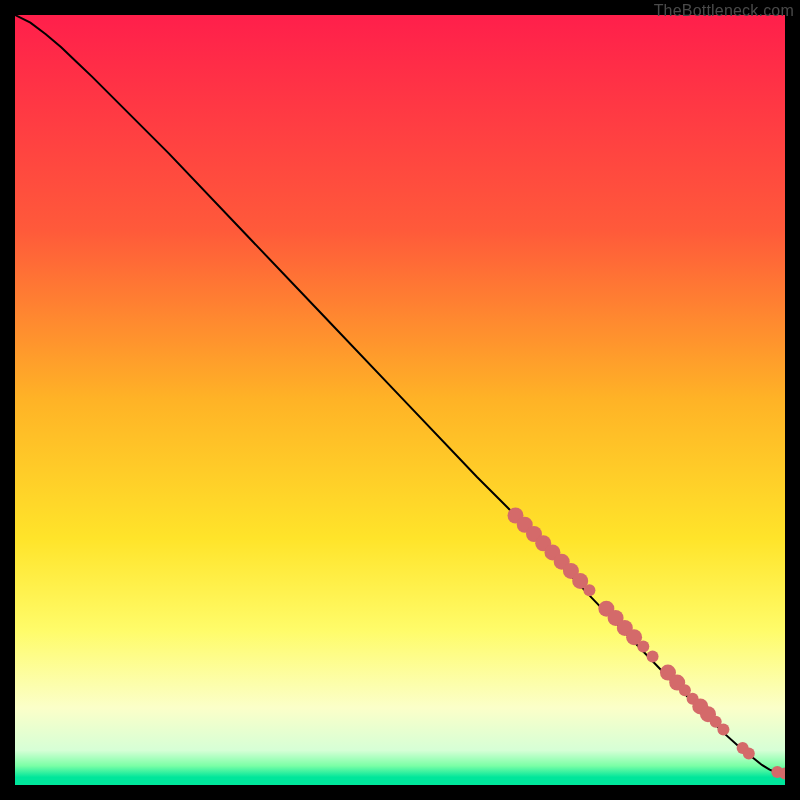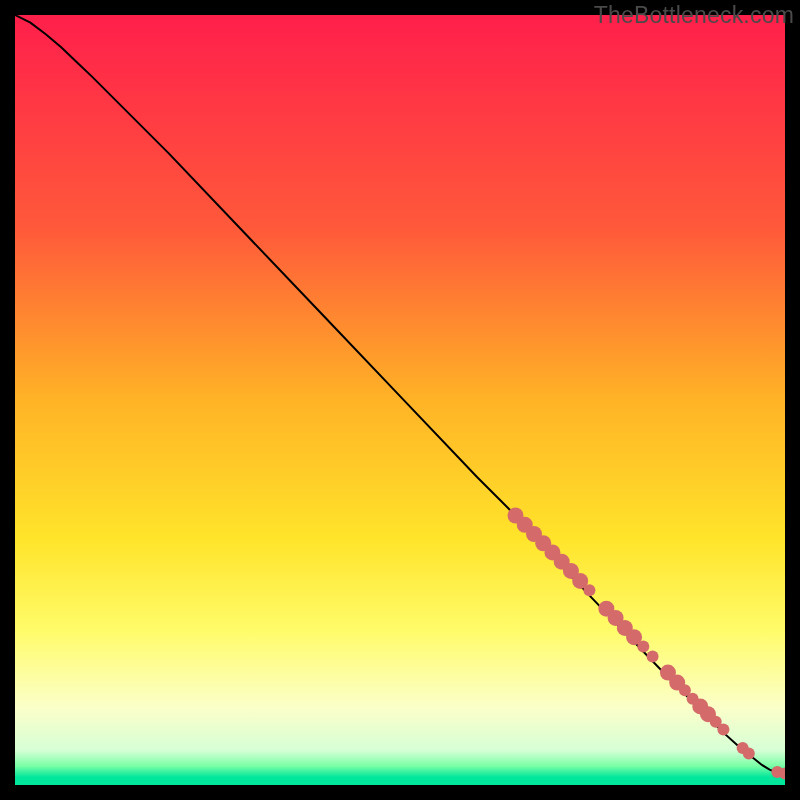--- a/index.html
+++ b/index.html
@@ -14,21 +14,21 @@
   .stage {
     position: relative;
     width: 800px;
     height: 800px;
   }
   .watermark {
     position: absolute;
     top: 2px;
     right: 6px;
     color: #4a4a4a;
-    font-size: 23px;
+    font-size: 16px;
     font-weight: 500;
     z-index: 10;
     letter-spacing: 0.2px;
   }
   .plot {
     position: absolute;
     left: 15px;
     top: 15px;
     width: 770px;
     height: 770px;

